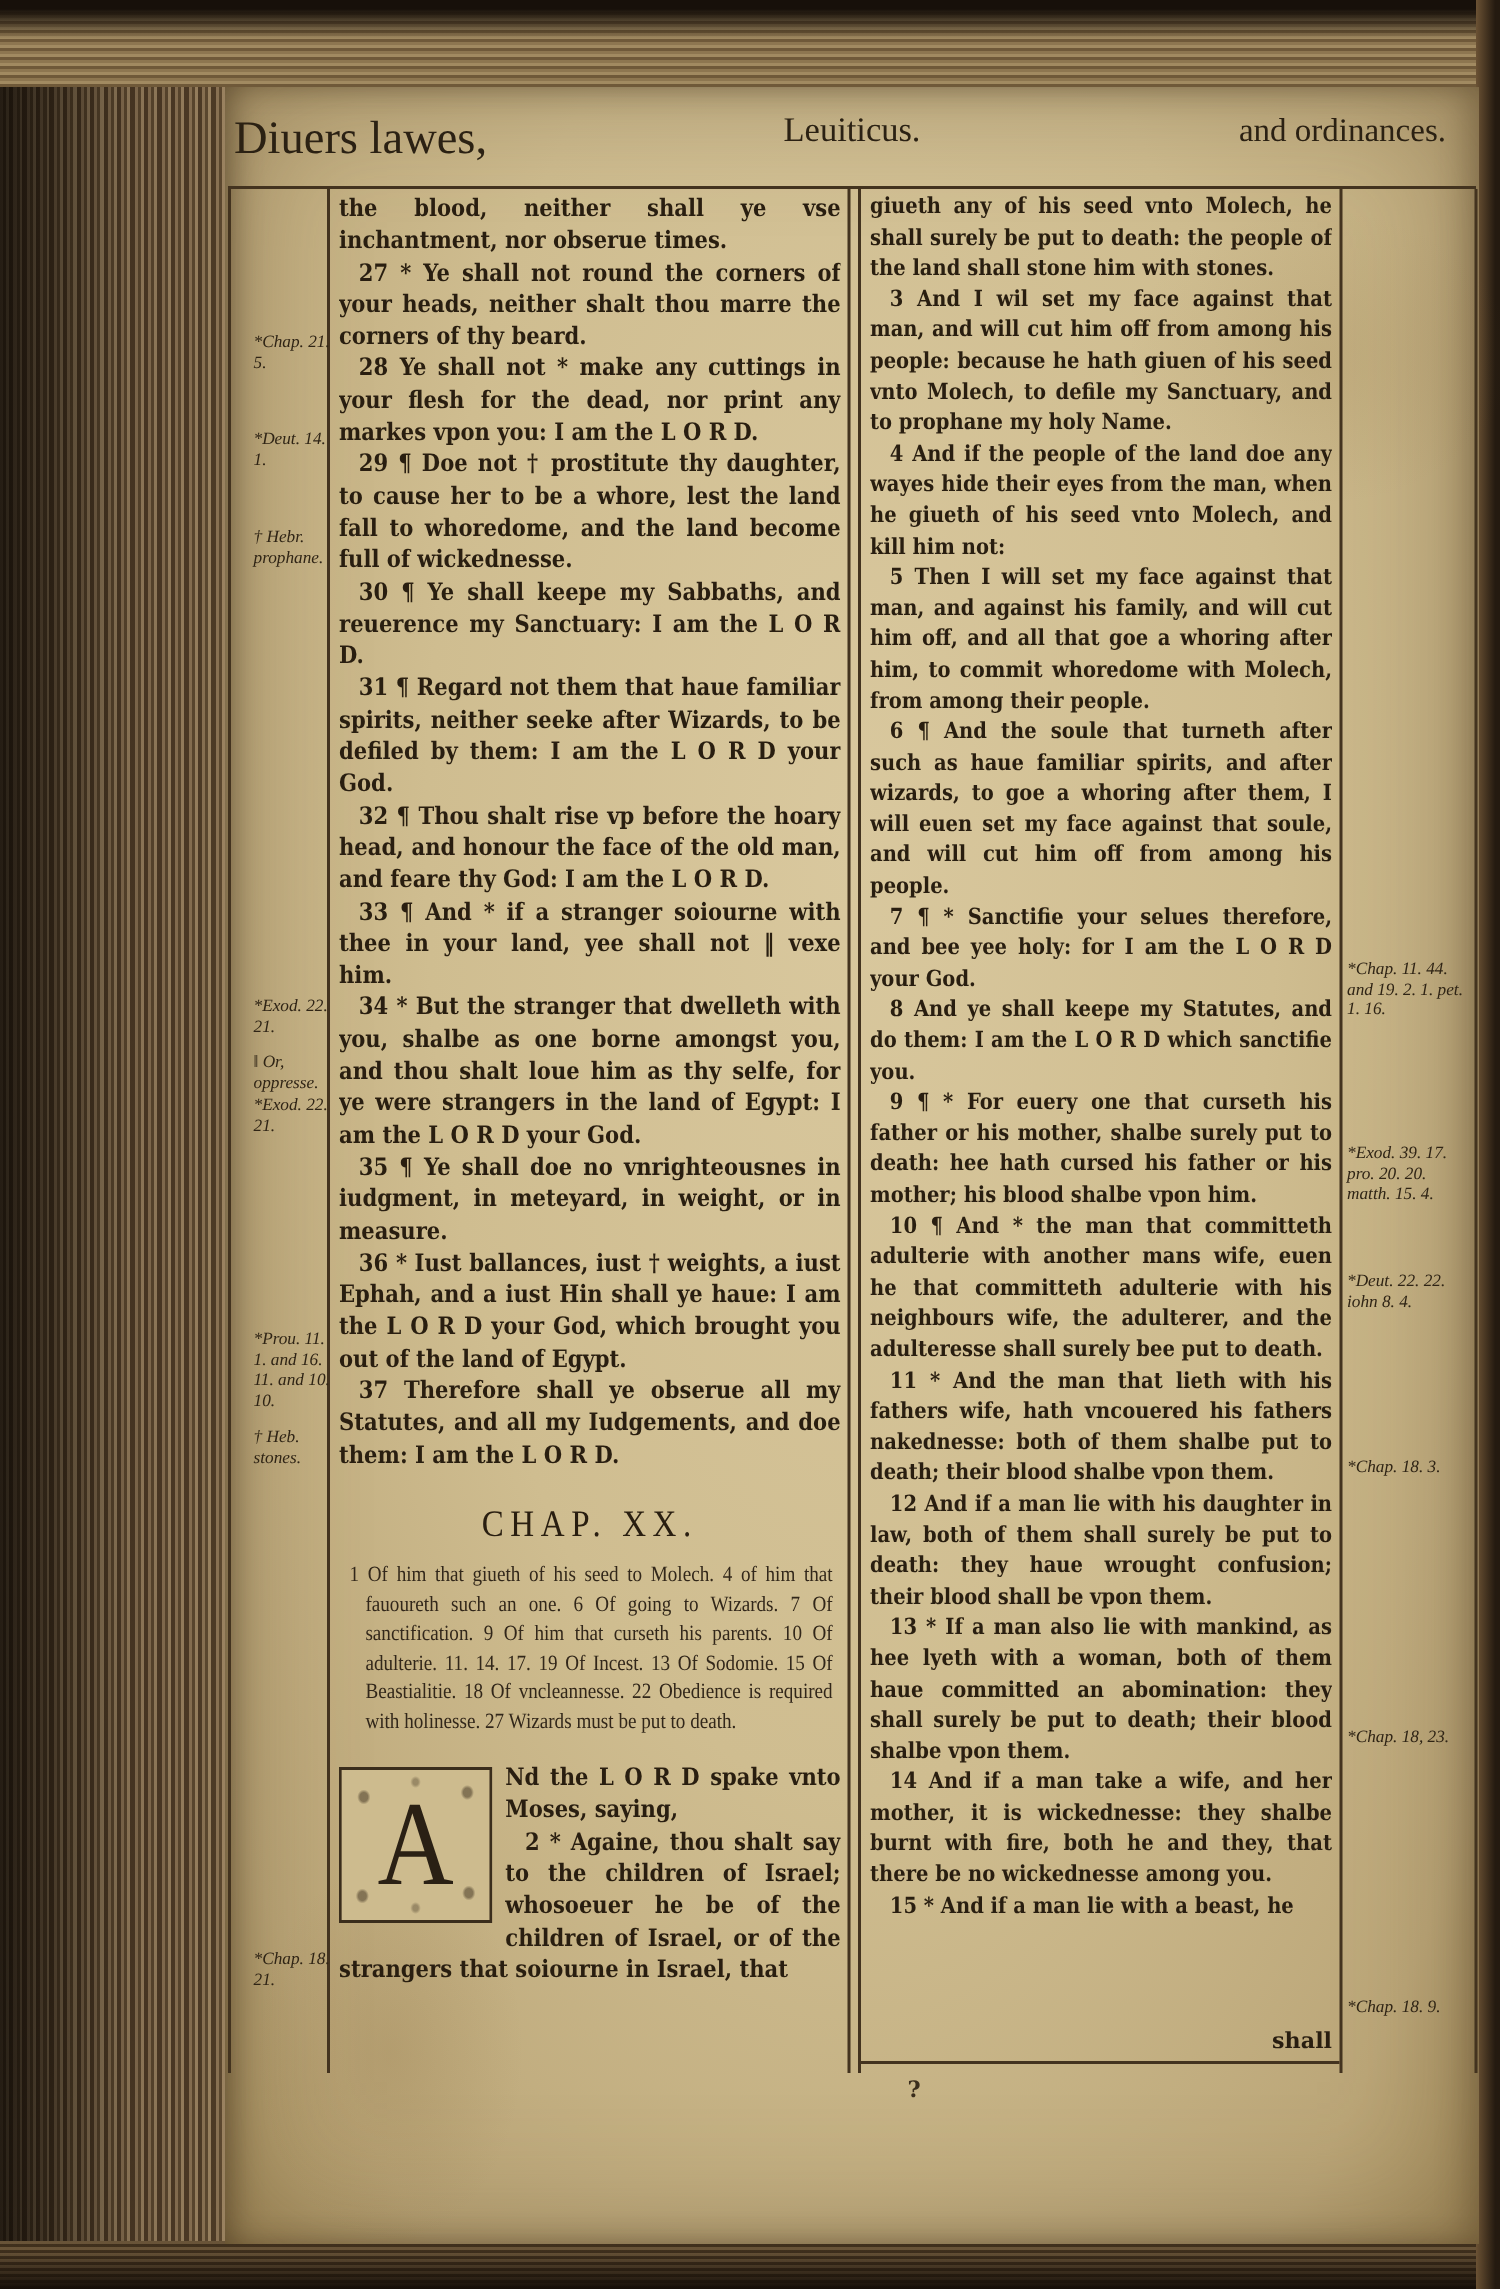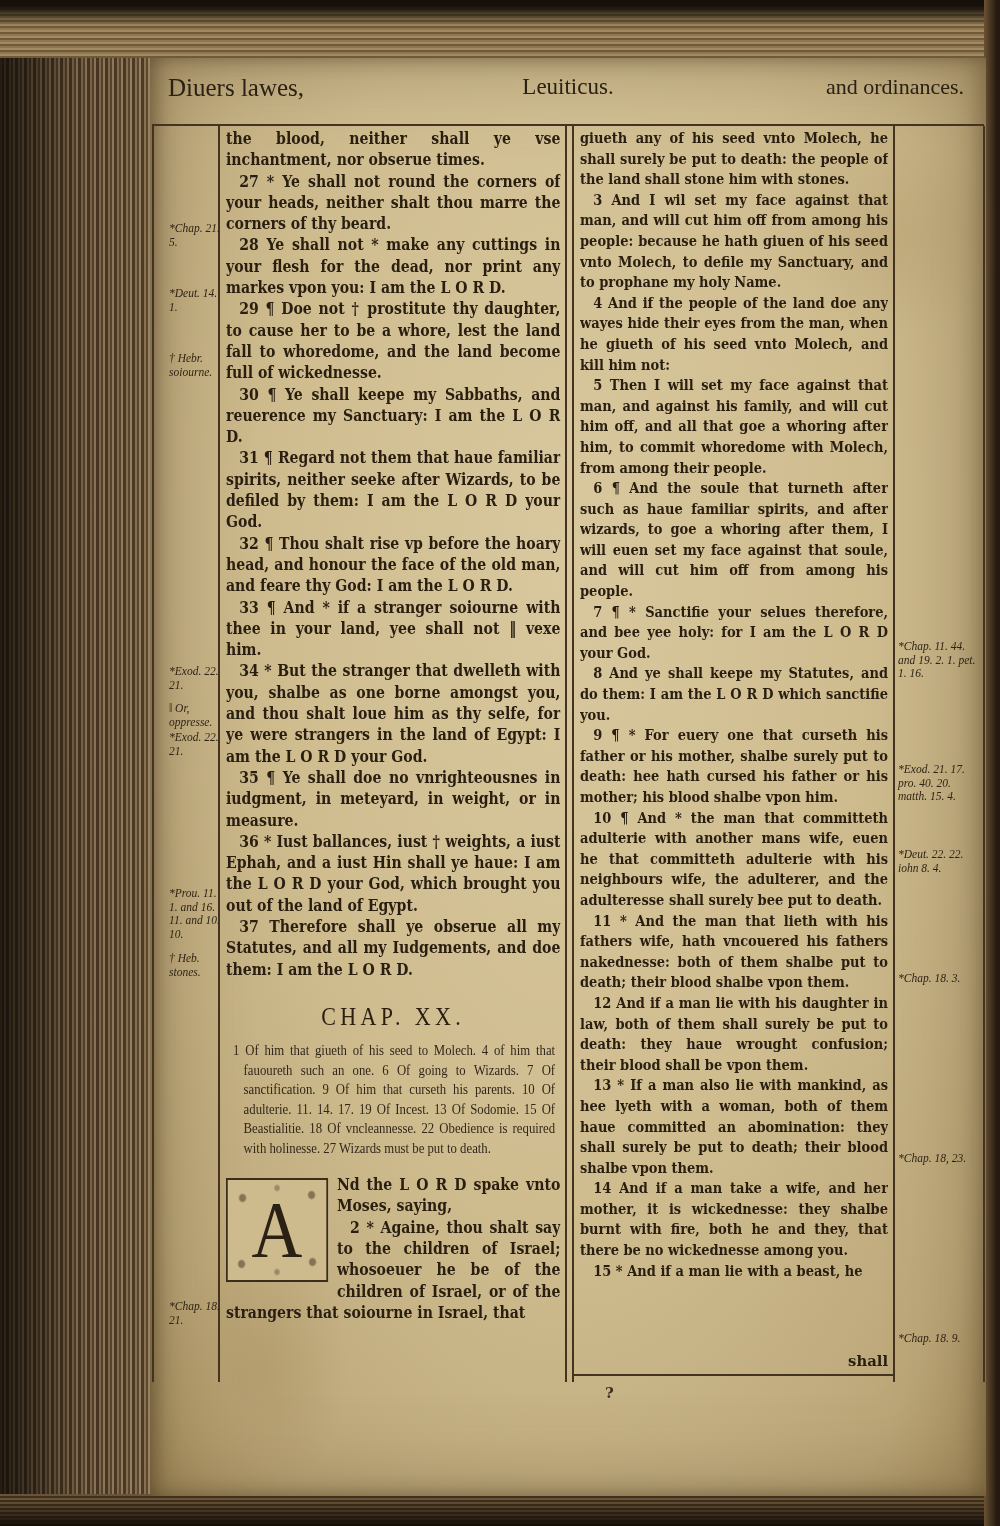--- a/index.html
+++ b/index.html
@@ -37,21 +37,21 @@
     box-shadow: inset 0 0 90px rgba(96,74,43,.45), inset 12px 0 22px -8px rgba(60,45,25,.55), inset -8px 0 20px rgba(70,52,28,.35);
   }
   .stain1 { position:absolute; left:20px; top:1180px; width:180px; height:260px; border-radius:50%;
     background:radial-gradient(ellipse, rgba(130,100,55,.18), rgba(130,100,55,0) 70%); }
   .stain2 { position:absolute; left:600px; top:80px; width:260px; height:200px; border-radius:50%;
     background:radial-gradient(ellipse, rgba(140,110,60,.14), rgba(140,110,60,0) 70%); }
   
   .header { position:absolute; left:6px; top:12px; width:824px; height:52px;
     font-family:"Liberation Serif", serif; color:#2b2113; }
   .header span { position:absolute; top:4px; white-space:nowrap; }
-  .h-left { left:12px; font-size:25px; }
+  .h-left { left:0; font-size:31px; }
   .h-center { left:50%; transform:translateX(-50%); font-size:23px; }
   .h-right { right:16px; font-size:22px;margin-left:12px; }
 
   
   .hrule { position:absolute; height:2px; background:#43331f; }
   .hrule-top { left:2px; top:66px; width:832px; }
   .hrule-bottom-right { left:422px; top:1316px; width:321px; height:1.5px; }
   .vrule { position:absolute; top:68px; height:1256px; width:1.6px; background:#43331f; }
   .vr1 { left:2px; } .vr2 { left:68px; } .vr3 { left:415px; } .vr4 { left:422px; }
   .vr5 { left:743px; } .vr6 { left:833px; }
@@ -119,30 +119,30 @@
     <div class="vrule vr1"></div>
     <div class="vrule vr2"></div>
     <div class="vrule vr3"></div>
     <div class="vrule vr4"></div>
     <div class="vrule vr5"></div>
     <div class="vrule vr6"></div>
     <div class="hrule hrule-bottom-right"></div>
 
     <div class="mnote mnote-l" style="top:117px">*Chap. 21. 5.</div>
     <div class="mnote mnote-l" style="top:182px">*Deut. 14. 1.</div>
-    <div class="mnote mnote-l" style="top:247px">† Hebr. soiourne.</div>
+    <div class="mnote mnote-l" style="top:247px">† Hebr. prophane.</div>
     <div class="mnote mnote-l" style="top:560px">*Exod. 22. 21.</div>
     <div class="mnote mnote-l" style="top:597px">‖ Or, oppresse.</div>
     <div class="mnote mnote-l" style="top:626px">*Exod. 22. 21.</div>
     <div class="mnote mnote-l" style="top:782px">*Prou. 11. 1. and 16. 11. and 10. 10.</div>
     <div class="mnote mnote-l" style="top:847px">† Heb. stones.</div>
     <div class="mnote mnote-l" style="top:1195px">*Chap. 18. 21.</div>
 
     <div class="mnote mnote-r" style="top:582px">*Chap. 11. 44. and 19. 2. 1. pet. 1. 16.</div>
-    <div class="mnote mnote-r" style="top:705px">*Exod. 21. 17. pro. 40. 20. matth. 15. 4.</div>
+    <div class="mnote mnote-r" style="top:705px">*Exod. 39. 17. pro. 20. 20. matth. 15. 4.</div>
     <div class="mnote mnote-r" style="top:790px">*Deut. 22. 22. iohn 8. 4.</div>
     <div class="mnote mnote-r" style="top:914px">*Chap. 18. 3.</div>
     <div class="mnote mnote-r" style="top:1094px">*Chap. 18, 23.</div>
     <div class="mnote mnote-r" style="top:1274px">*Chap. 18. 9.</div>
 
     <div class="col col-left">
       <p class="cont">the blood, neither shall ye vse inchantment, nor obserue times.</p>
       <div>
 
       <p class="verse">27 * Ye shall not round the corners of your heads, neither shalt thou marre the corners of thy beard.</p>

